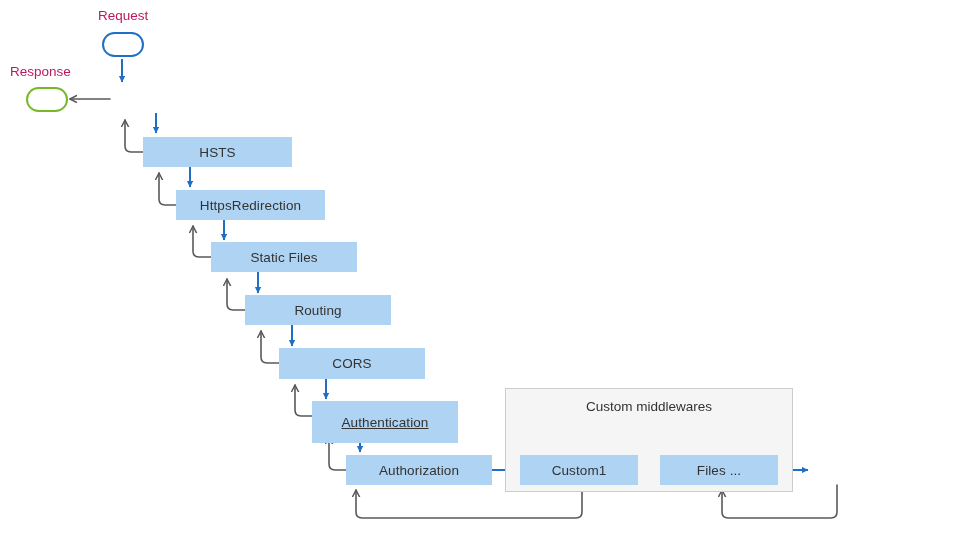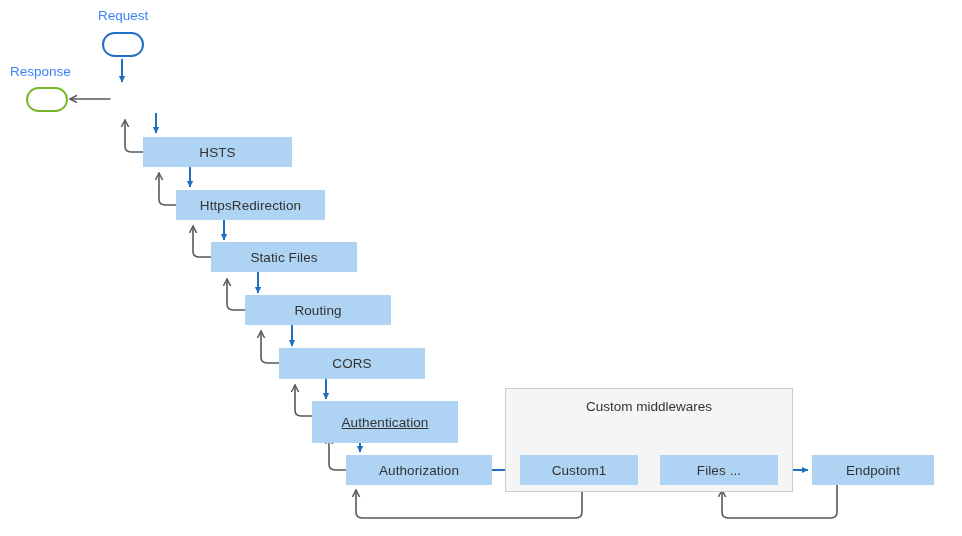--- a/index.html
+++ b/index.html
@@ -9,21 +9,21 @@
   .node{position:absolute;box-sizing:border-box;display:flex;align-items:center;
         justify-content:center;color:#333333;font-size:13.5px;letter-spacing:.1px;
         white-space:nowrap;}
   .mw{background:#AFD3F2;}
   .grp{position:absolute;box-sizing:border-box;background:#F5F5F5;border:1px solid #CCCCCC;}
   .grp-label{position:absolute;color:#333333;font-size:13.5px;white-space:nowrap;}
   .term{position:absolute;box-sizing:border-box;background:transparent;
         display:flex;align-items:center;justify-content:center;}
   .term.req{border:2.2px solid #1F6FC4;border-radius:14px;}
   .term.res{border:2.2px solid #76B82A;border-radius:14px;}
-  .cap{position:absolute;color:#3b82f6;font-size:13.5px;white-space:nowrap;}
+  .cap{position:absolute;color:#be185d;font-size:13.5px;white-space:nowrap;}
   svg.layer{position:absolute;left:0;top:0;width:962px;height:536px;overflow:visible;pointer-events:none;}
   .bl{stroke:#1F6FC4;stroke-width:2;fill:none;}
   .gr{stroke:#595959;stroke-width:1.6;fill:none;stroke-linecap:round;stroke-linejoin:round;}
 </style>
 </head>
 <body>
 
 <div id="canvas">
 
   <svg class="layer" viewBox="0 0 962 536" xmlns="http://www.w3.org/2000/svg">
@@ -88,15 +88,14 @@
   <div class="node mw" style="left:279px;top:348px;width:146px;height:31px;">CORS</div>
 
   <div class="node mw" style="left:312px;top:401px;width:146px;height:42px;text-decoration:underline;">Authentication</div>
 
   <div class="node mw" style="left:346px;top:455px;width:146px;height:30px;">Authorization</div>
 
   <div class="node mw" style="left:520px;top:455px;width:118px;height:30px;">Custom1</div>
 
   <div class="node mw" style="left:660px;top:455px;width:118px;height:30px;">Files ...</div>
 
-  <div class="node mw" style="left:812px;top:455px;width:122px;height:30px;">Endpoint</div>
 
 </div>
 
 </body></html>

